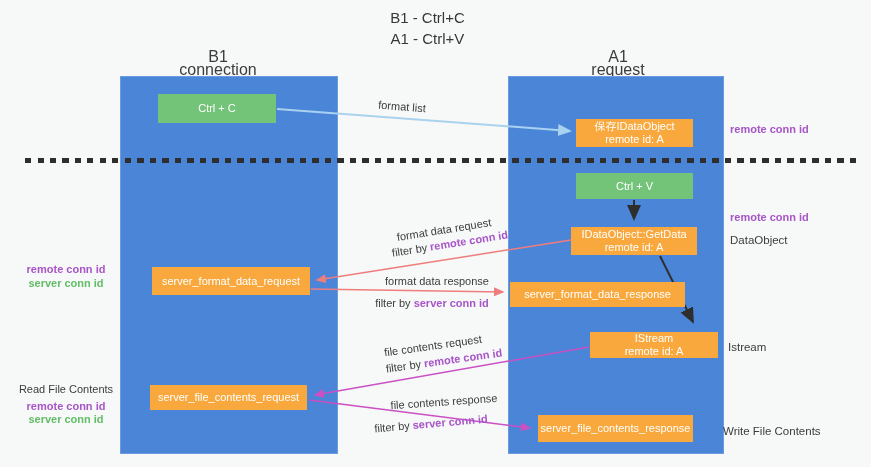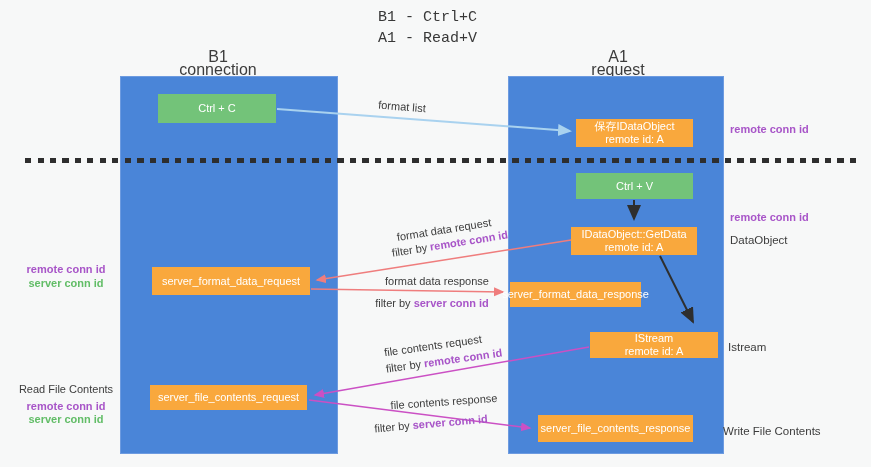--- a/index.html
+++ b/index.html
@@ -8,21 +8,21 @@
     width:871px;height:467px;
     background:#f7f8f8;
     font-family:"Liberation Sans","DejaVu Sans",sans-serif;
     color:#3c3c3c;
     overflow:hidden;
   }
   .abs{position:absolute;}
   .title{
     left:0;right:16px;top:7px;
     text-align:center;
-    font-size:15px;line-height:21px;color:#383838;font-family:Liberation Mono, monospace;
+    font-size:15px;line-height:21px;color:#383838;
   }
   .col-header{
     text-align:center;font-size:16px;line-height:13px;color:#3c3c3c;
   }
   .column{
     background:#4a85d8;
     border:1px solid #6d9be0;
   }
   .node{
     box-sizing:border-box;
@@ -47,21 +47,21 @@
   .filterby > span:first-child{margin-right:3px;}
   svg.arrows{position:absolute;left:0;top:0;pointer-events:none;}
 </style>
 </head>
 <body>
 
 <div id="canvas">
 
   <div class="abs title">
     <div>B1 - Ctrl+C</div>
-    <div>A1 - Read+V</div>
+    <div>A1 - Ctrl+V</div>
   </div>
 
   <div class="abs col-header" style="left:158px;top:50px;width:120px;">
     <div>B1</div>
     <div>connection</div>
   </div>
   <div class="abs col-header" style="left:558px;top:50px;width:120px;">
     <div>A1</div>
     <div>request</div>
   </div>
@@ -109,21 +109,21 @@
     <span>保存IDataObject</span>
     <span>remote id: A</span>
   </div>
   <div class="abs node green" style="left:576px;top:173px;width:117px;height:26px;">
     <span>Ctrl + V</span>
   </div>
   <div class="abs node orange" style="left:571px;top:227px;width:126px;height:28px;">
     <span>IDataObject::GetData</span>
     <span>remote id: A</span>
   </div>
-  <div class="abs node orange" style="left:510px;top:282px;width:131px;height:25px;">
+  <div class="abs node orange" style="left:510px;top:282px;width:175px;height:25px;">
     <span>server_format_data_response</span>
   </div>
   <div class="abs node orange" style="left:590px;top:332px;width:128px;height:26px;">
     <span>IStream</span>
     <span>remote id: A</span>
   </div>
   <div class="abs node orange" style="left:538px;top:415px;width:155px;height:27px;">
     <span>server_file_contents_response</span>
   </div>
 

